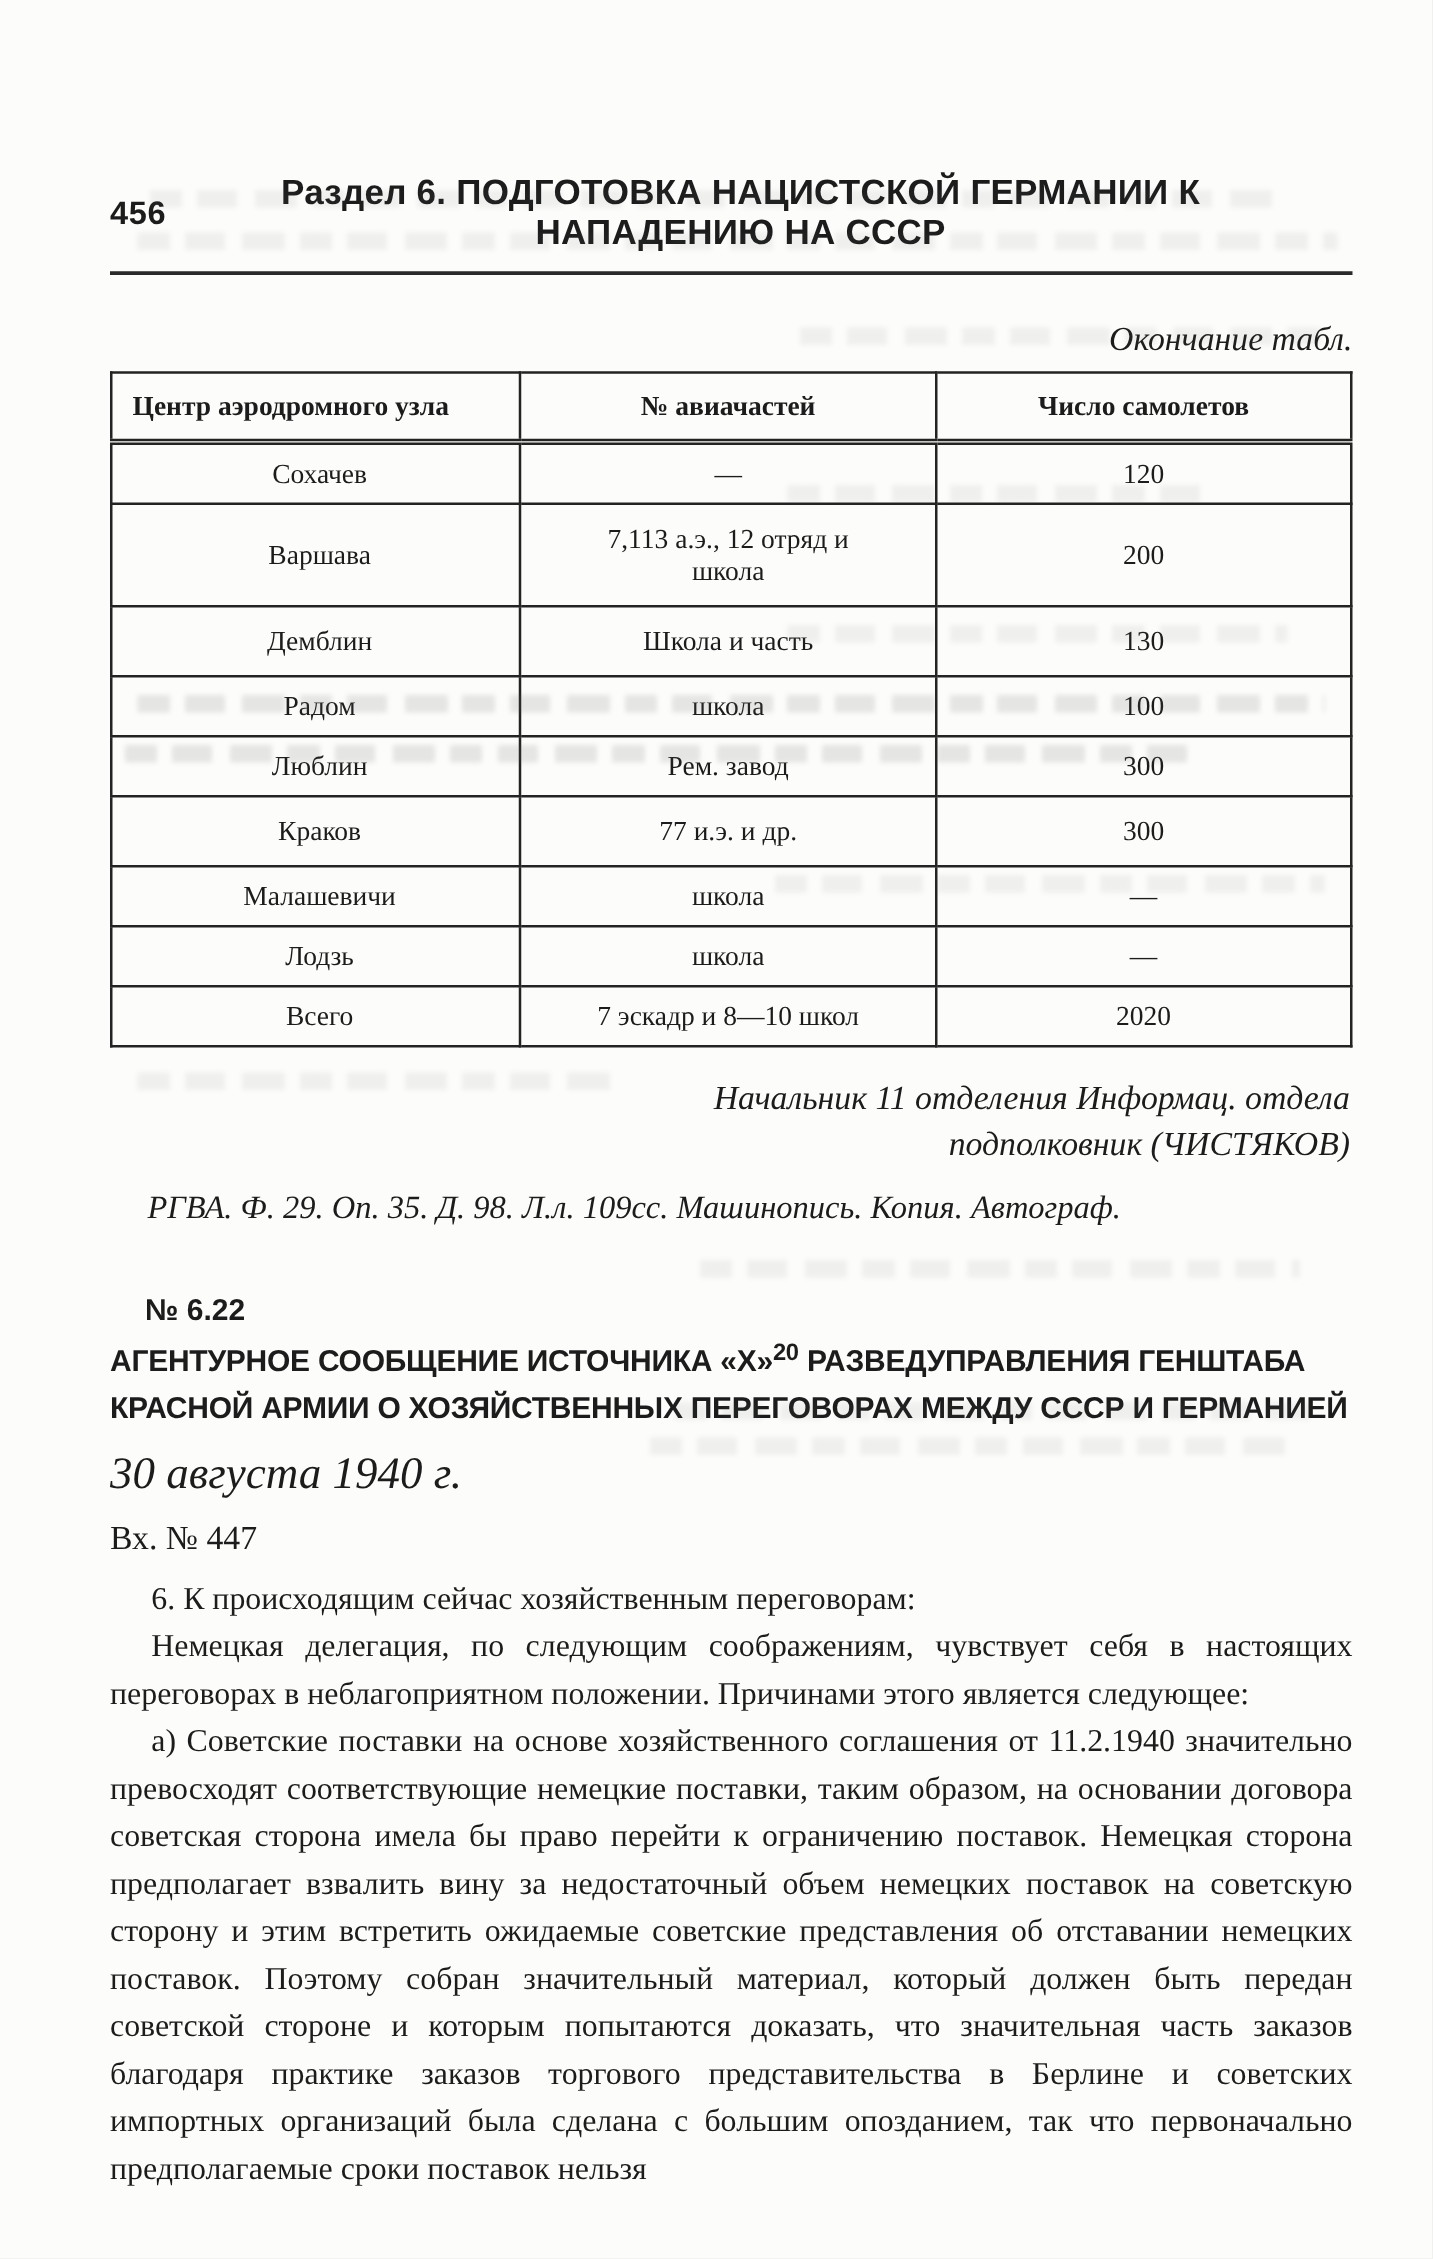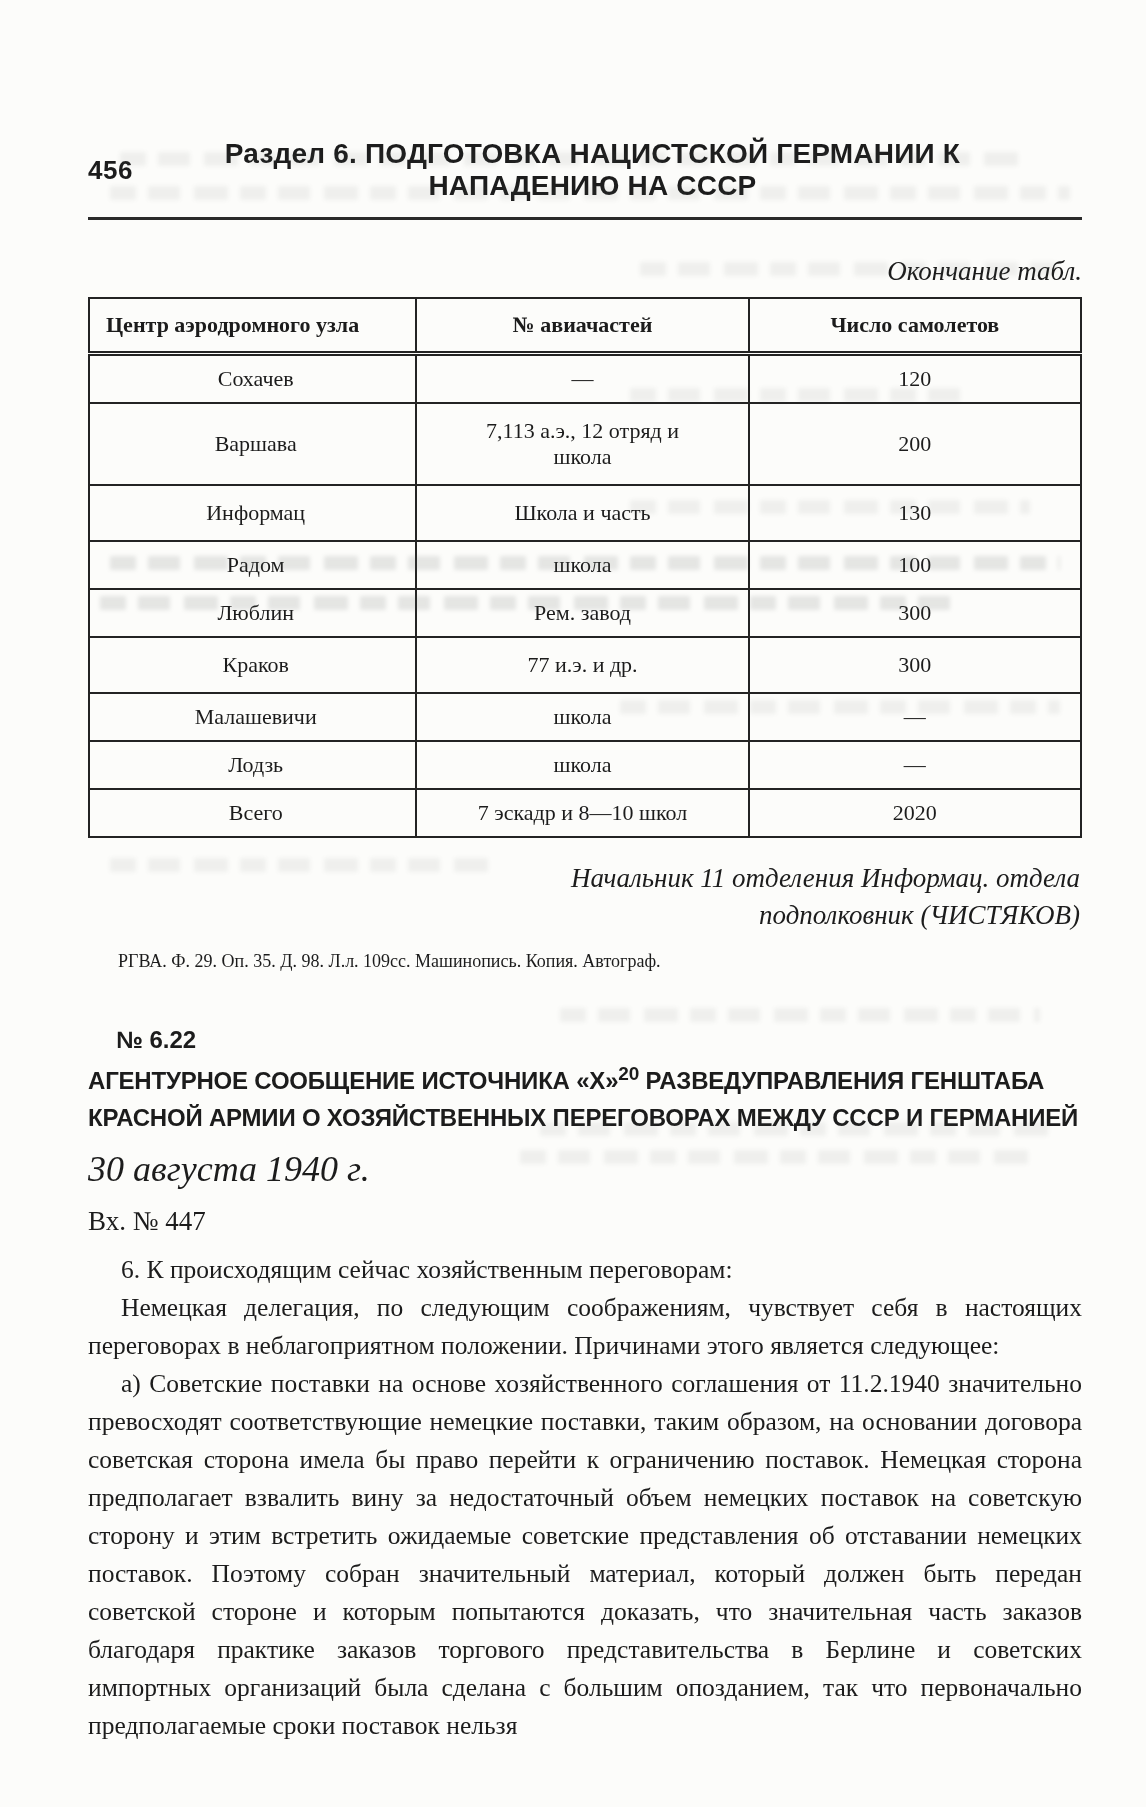--- a/index.html
+++ b/index.html
@@ -87,21 +87,22 @@
     font-style: italic;
     font-size: 27px;
     line-height: 37px;
     padding-right: 2px;
   }
 
   
   .source-note {
     margin-top: 17px;
     padding-left: 30px;
-    font-size: 18px;
+    font-size: 26px;
+    font-style: italic;
   }
 
   
   .doc-number {
     margin-top: 54px;
     padding-left: 28px;
     font-family: "Liberation Sans", sans-serif;
     font-weight: bold;
     font-size: 24px;
   }
@@ -192,21 +193,21 @@
         <td class="c-center">Сохачев</td>
         <td class="c-units">—</td>
         <td class="c-planes">120</td>
       </tr>
       <tr class="tall">
         <td class="c-center">Варшава</td>
         <td class="c-units"><span class="units-text">7,113 а.э., 12 отряд и школа</span></td>
         <td class="c-planes">200</td>
       </tr>
       <tr class="tall">
-        <td class="c-center">Информац</td>
+        <td class="c-center">Демблин</td>
         <td class="c-units">Школа и часть</td>
         <td class="c-planes">130</td>
       </tr>
       <tr>
         <td class="c-center">Радом</td>
         <td class="c-units">школа</td>
         <td class="c-planes">100</td>
       </tr>
       <tr>
         <td class="c-center">Люблин</td>

